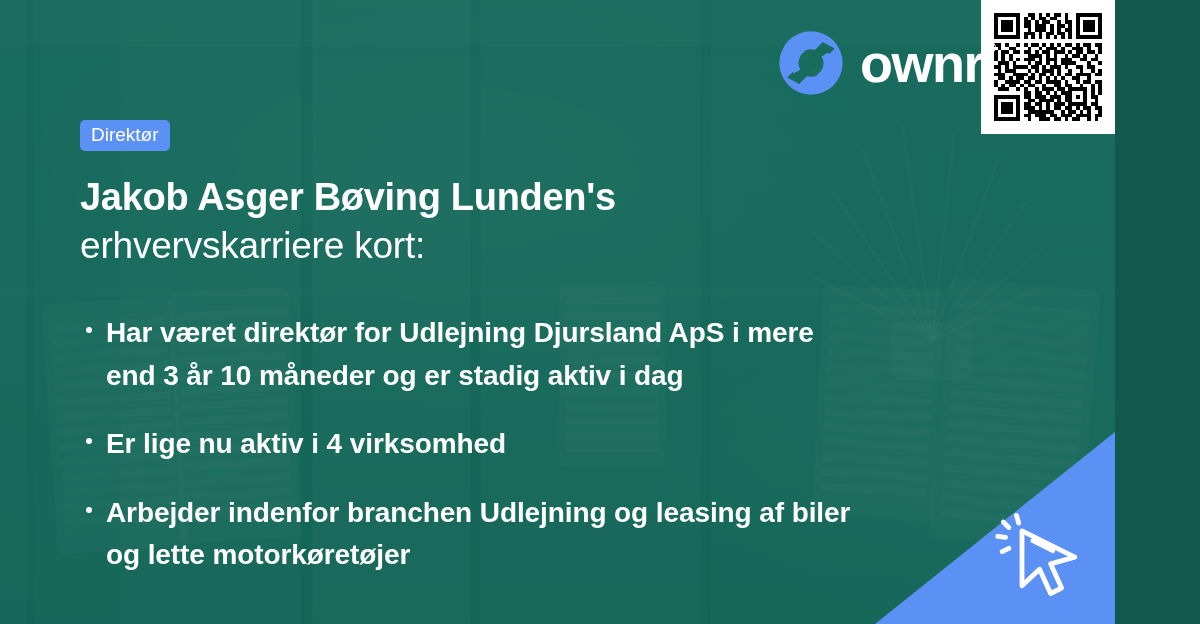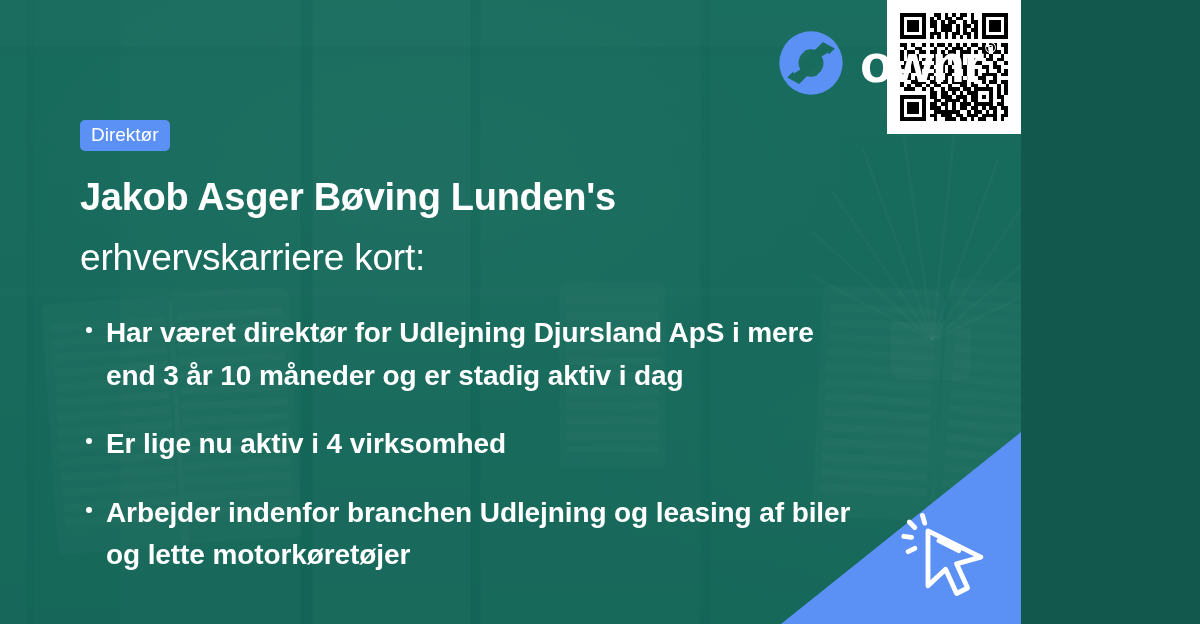--- a/index.html
+++ b/index.html
@@ -6,21 +6,21 @@
   * { margin:0; padding:0; box-sizing:border-box; }
   html,body { width:1200px; height:624px; }
   body {
     font-family:"Liberation Sans", sans-serif;
     background:#12584c;
     overflow:hidden;
   }
 
   .card {
     position:relative;
-    width:1021px;
+    width:1115px;
     height:624px;
     overflow:hidden;
     background:#1b6d5e;
   }
 
   
   .photo {
     position:absolute; inset:0;
     background:
       
@@ -133,21 +133,21 @@
   .title{
     margin-top:24px;
     color:#ffffff;
     font-size:38px;
     font-weight:bold;
     line-height:1.18;
     letter-spacing:-0.3px;
     white-space:nowrap;
   }
   .subtitle{
-    margin-top:16px;
+    margin-top:4px;
     color:#ffffff;
     font-size:37px;
     font-weight:400;
     line-height:1.2;
     letter-spacing:-0.2px;
   }
 
   .bullets{
     position:absolute; left:80px; top:312px;
     width:790px;

